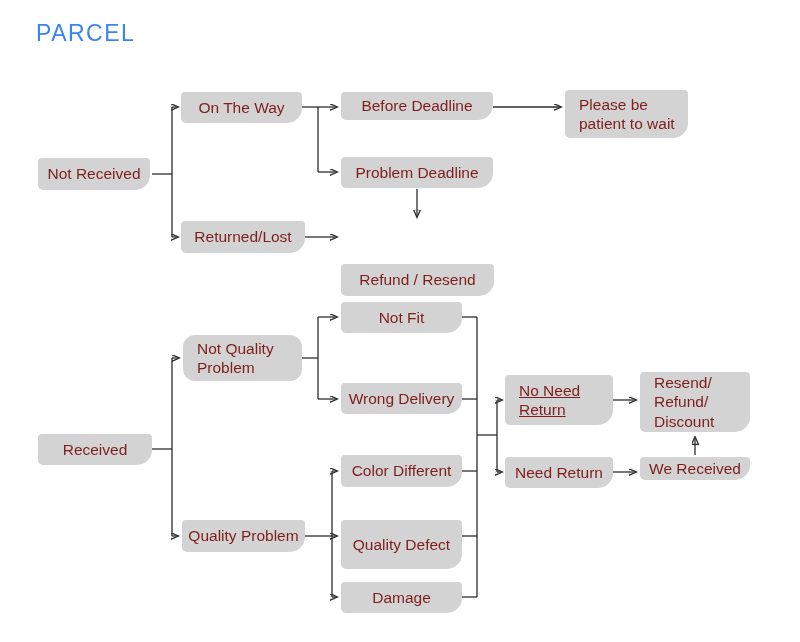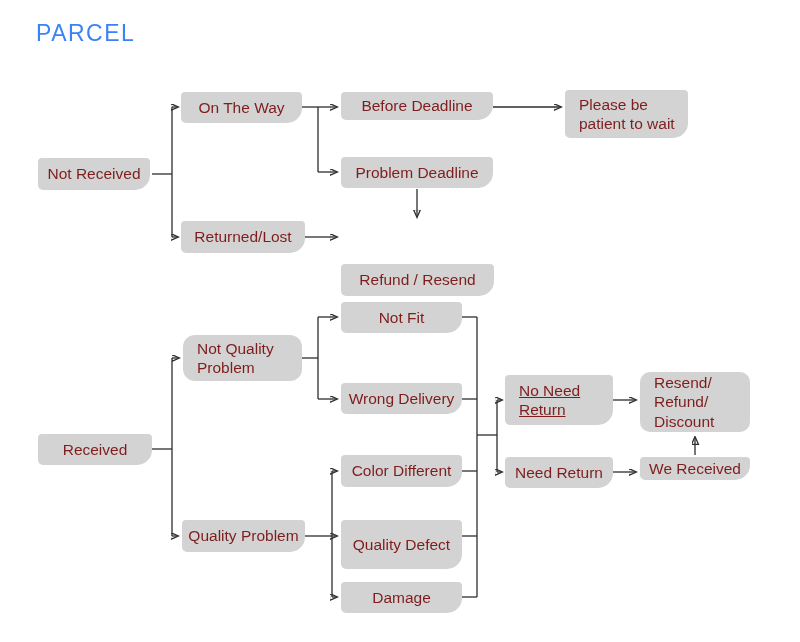--- a/index.html
+++ b/index.html
@@ -115,17 +115,17 @@
   <div class="node" style="left:182px; top:520px; width:123px; height:32px;">Quality Problem</div>
   <div class="node" style="left:341px; top:302px; width:121px; height:31px;">Not Fit</div>
   <div class="node" style="left:341px; top:383px; width:121px; height:31px;">Wrong Delivery</div>
   <div class="node" style="left:341px; top:455px; width:121px; height:32px;">Color Different</div>
   <div class="node" style="left:341px; top:520px; width:121px; height:49px;">Quality Defect</div>
   <div class="node" style="left:341px; top:582px; width:121px; height:31px;">Damage</div>
   <div class="node ml" style="left:505px; top:375px; width:108px; height:50px;text-decoration:underline;">No Need
 Return</div>
   <div class="node" style="left:505px; top:457px; width:108px; height:31px;">Need Return</div>
   <div class="node" style="left:640px; top:457px; width:110px; height:23px;">We Received</div>
-  <div class="node ml" style="left:640px; top:372px; width:110px; height:60px;border-radius:10px;">Resend/
+  <div class="node ml" style="left:640px; top:372px; width:110px; height:60px;">Resend/
 Refund/
 Discount</div>
 
 </div>
 
 </body></html>

